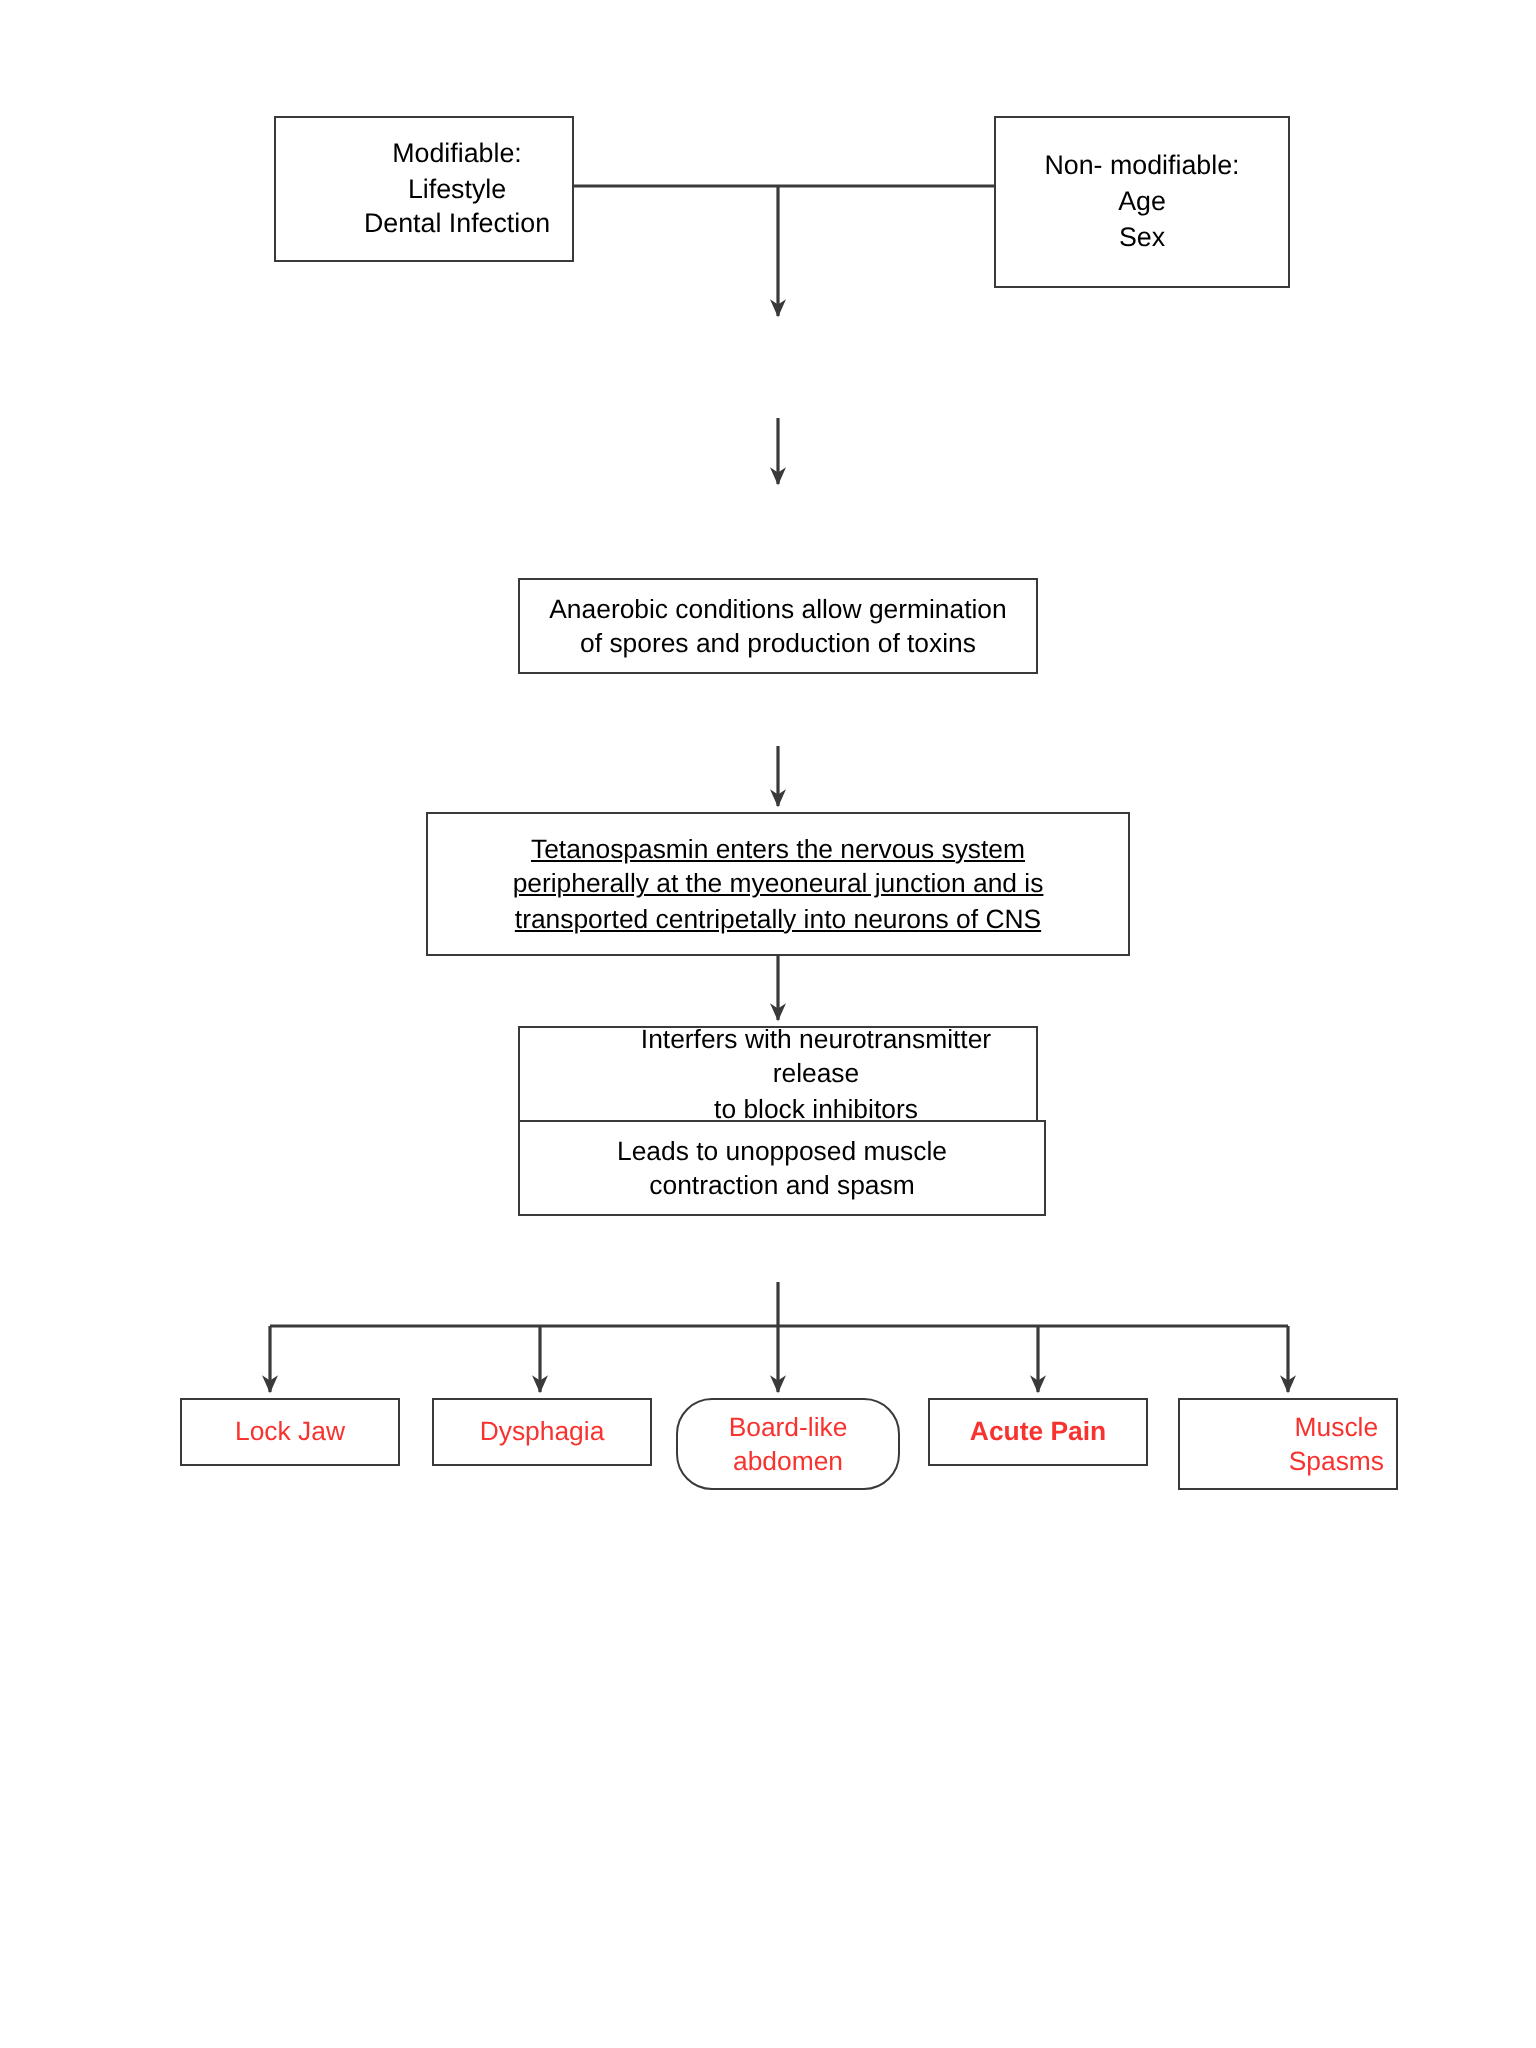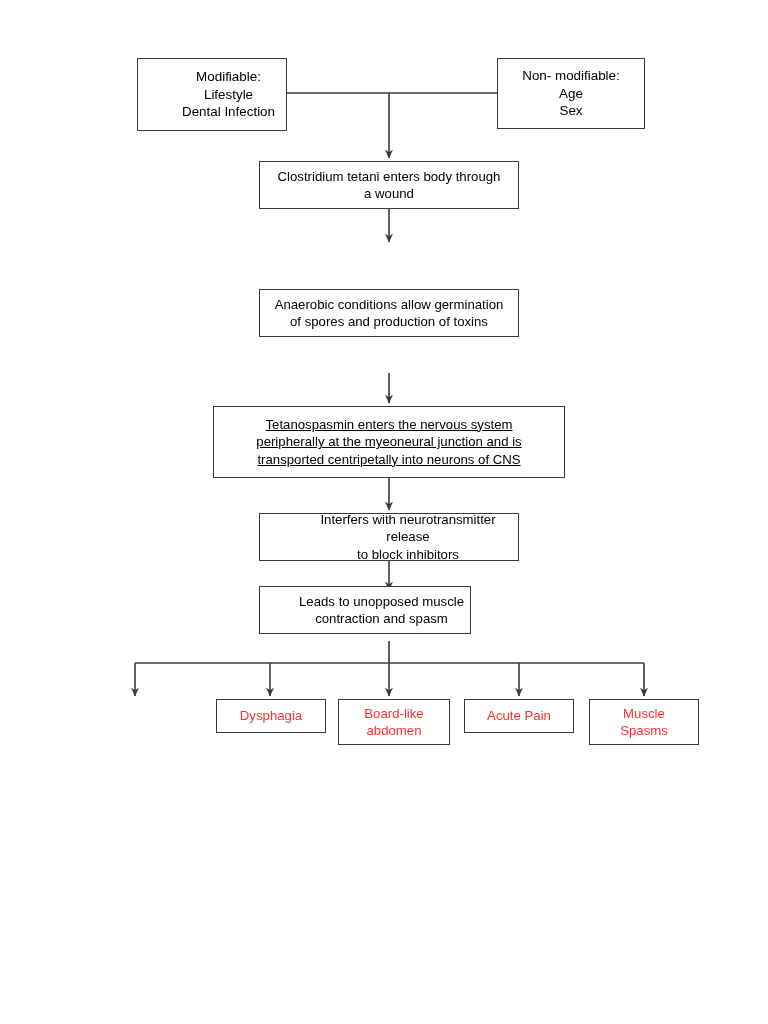--- a/index.html
+++ b/index.html
@@ -93,56 +93,55 @@
       <line x1="519" y1="663" x2="519" y2="696" stroke="#3a3a3a" stroke-width="1.6" marker-end="url(#arrowhead)"></line>
       <line x1="644" y1="663" x2="644" y2="696" stroke="#3a3a3a" stroke-width="1.6" marker-end="url(#arrowhead)"></line>
     </g>
   </svg>
 
   <div class="node risk-node" style="left: 137px; top: 58px; width: 150px; height: 73px; padding-left: 39px;">
     <span class="node-text">Modifiable:
 Lifestyle
 Dental Infection</span>
   </div>
-  <div class="node risk-node" style="left: 497px; top: 58px; width: 148px; height: 71px;">
+  <div class="node risk-node" style="left: 497px; top: 58px; width: 148px; height: 86px;">
     <span class="node-text">Non- modifiable:
 Age
 Sex</span>
   </div>
 
-  <div class="node" style="left: 259px; top: 161px; width: 260px; height: 48px;">
-    <span class="node-text">Clostridium tetani enters body through
-a wound</span>
-  </div>
   <div class="node" style="left: 259px; top: 245px; width: 260px; height: 48px; margin-top: 44px;">
     <span class="node-text">Anaerobic conditions allow germination
 of spores and production of toxins</span>
   </div>
   <div class="node" style="left: 213px; top: 406px; width: 352px; height: 72px; text-decoration: underline;">
     <span class="node-text">Tetanospasmin enters the nervous system
 peripherally at the myeoneural junction and is
 transported centripetally into neurons of CNS</span>
   </div>
   <div class="node" style="left: 259px; top: 513px; width: 260px; height: 48px; padding-left: 44px;">
     <span class="node-text">Interfers with neurotransmitter release
 to block inhibitors</span>
   </div>
-  <div class="node" style="left: 259px; top: 586px; width: 212px; height: 48px; justify-content: flex-end;">
+  <div class="node" style="left: 259px; top: 560px; width: 264px; height: 48px;">
     <span class="node-text">Leads to unopposed muscle
 contraction and spasm</span>
   </div>
 
+  <div class="node symptom-node" style="left: 90px; top: 699px; width: 110px; height: 34px;">
+    <span class="node-text">Lock Jaw</span>
+  </div>
   <div class="node symptom-node" style="left: 216px; top: 699px; width: 110px; height: 34px;">
     <span class="node-text">Dysphagia</span>
   </div>
-  <div class="node symptom-node" style="left: 338px; top: 699px; width: 112px; height: 46px;">
+  <div class="node symptom-node" style="left: 338px; top: 699px; width: 112px; height: 46px; border-radius: 18px;">
     <span class="node-text">Board-like
 abdomen</span>
   </div>
-  <div class="node symptom-node" style="left: 464px; top: 699px; width: 110px; height: 34px;">
+  <div class="node symptom-node" style="left: 464px; top: 699px; width: 110px; height: 34px; font-weight: bold;">
     <span class="node-text">Acute Pain</span>
   </div>
-  <div class="node symptom-node" style="left: 589px; top: 699px; width: 110px; height: 46px;">
+  <div class="node symptom-node" style="left: 589px; top: 699px; width: 110px; height: 46px; justify-content: flex-end;">
     <span class="node-text">Muscle
 Spasms</span>
   </div>
 
 </div>
 
 </body></html>

